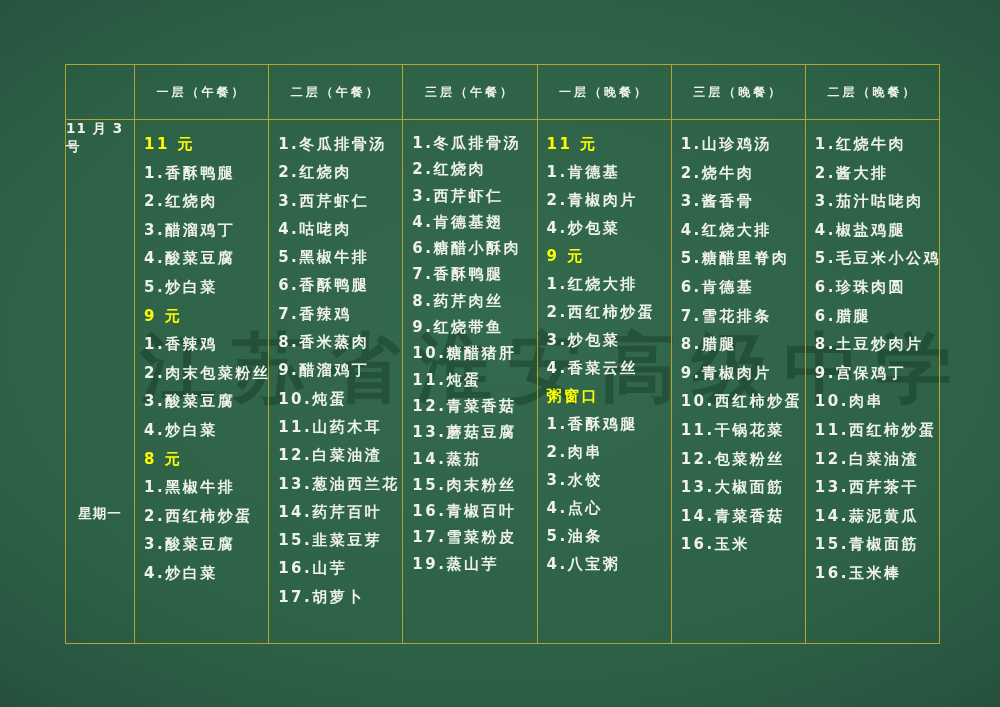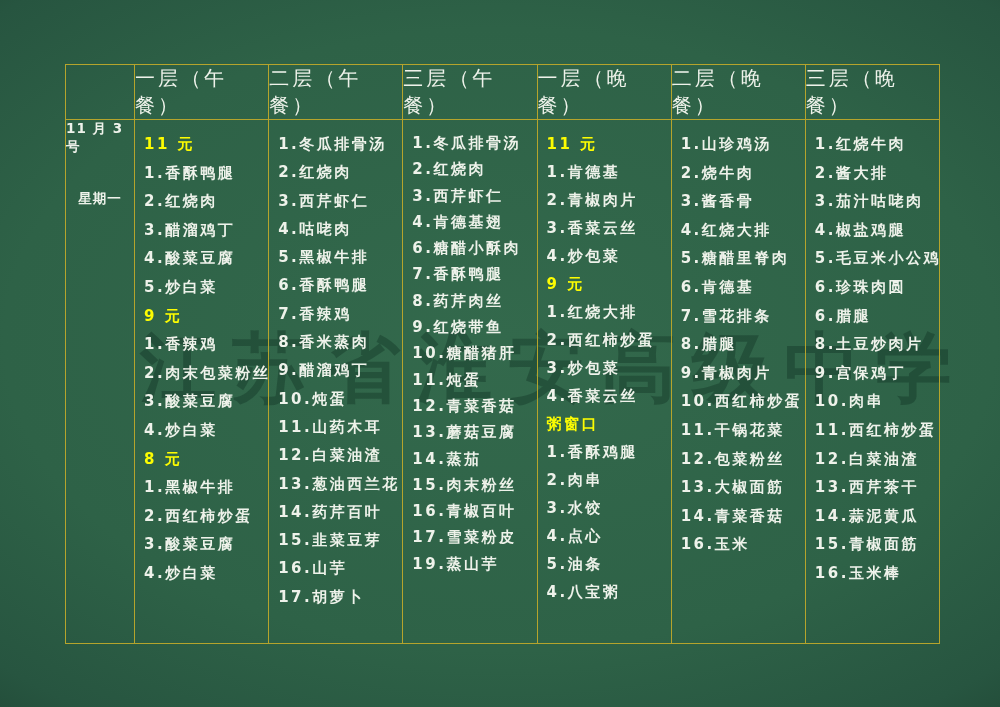--- a/index.html
+++ b/index.html
@@ -52,37 +52,37 @@
     width: 68px;
     flex: 0 0 68px;
   }
   .header-cell, .menu-cell {
     flex: 1 1 0;
     border-left: 1px solid #b5a42c;
     min-width: 0;
   }
   .header-cell {
     color: #eef2ea;
-    font-size: 20px;
-    font-weight: normal;
+    font-size: 12px;
+    font-weight: bold;
     letter-spacing: 3px;
     display: flex;
     align-items: center;
     justify-content: center;
   }
   .date-cell {
     color: #eef2ea;
     font-size: 13.5px;
     font-weight: bold;
     letter-spacing: 1px;
     display: flex;
     flex-direction: column;
-    justify-content: flex-start;
+    justify-content: space-between;
     align-items: center;
-    gap: 34px;
+    gap: 6px;
     padding-bottom: 120px;
     box-sizing: border-box;
   }
   .menu-cell {
     padding: 10px 4px 0 9px;
     box-sizing: border-box;
   }
   .menu-cell .item {
     color: #eef2ea;
     font-size: 15px;
@@ -105,22 +105,22 @@
 <div class="board">
   <div class="watermark">江苏省淮安高级中学</div>
 
   <div class="menu-table">
     <div class="header-row">
       <div class="corner-cell"></div>
       <div class="header-cell">一层（午餐）</div>
       <div class="header-cell">二层（午餐）</div>
       <div class="header-cell">三层（午餐）</div>
       <div class="header-cell">一层（晚餐）</div>
+      <div class="header-cell">三层（晚餐）</div>
       <div class="header-cell">二层（晚餐）</div>
-      <div class="header-cell">三层（晚餐）</div>
     </div>
     <div class="body-row">
       <div class="date-cell">
         <div>11 月 3 号</div>
         <div>星期一</div>
       </div>
       <div class="menu-cell" data-col="0">
           <div class="item highlight">11 元</div>
           <div class="item">1.香酥鸭腿</div>
           <div class="item">2.红烧肉</div>
@@ -173,21 +173,20 @@
           <div class="item">14.蒸茄</div>
           <div class="item">15.肉末粉丝</div>
           <div class="item">16.青椒百叶</div>
           <div class="item">17.雪菜粉皮</div>
           <div class="item">19.蒸山芋</div>
         </div>
       <div class="menu-cell" data-col="3">
           <div class="item highlight">11 元</div>
           <div class="item">1.肯德基</div>
           <div class="item">2.青椒肉片</div>
-          <div class="item">3.香菜云丝</div>
           <div class="item">4.炒包菜</div>
           <div class="item highlight">9 元</div>
           <div class="item">1.红烧大排</div>
           <div class="item">2.西红柿炒蛋</div>
           <div class="item">3.炒包菜</div>
           <div class="item">4.香菜云丝</div>
           <div class="item highlight">粥窗口</div>
           <div class="item">1.香酥鸡腿</div>
           <div class="item">2.肉串</div>
           <div class="item">3.水饺</div>

